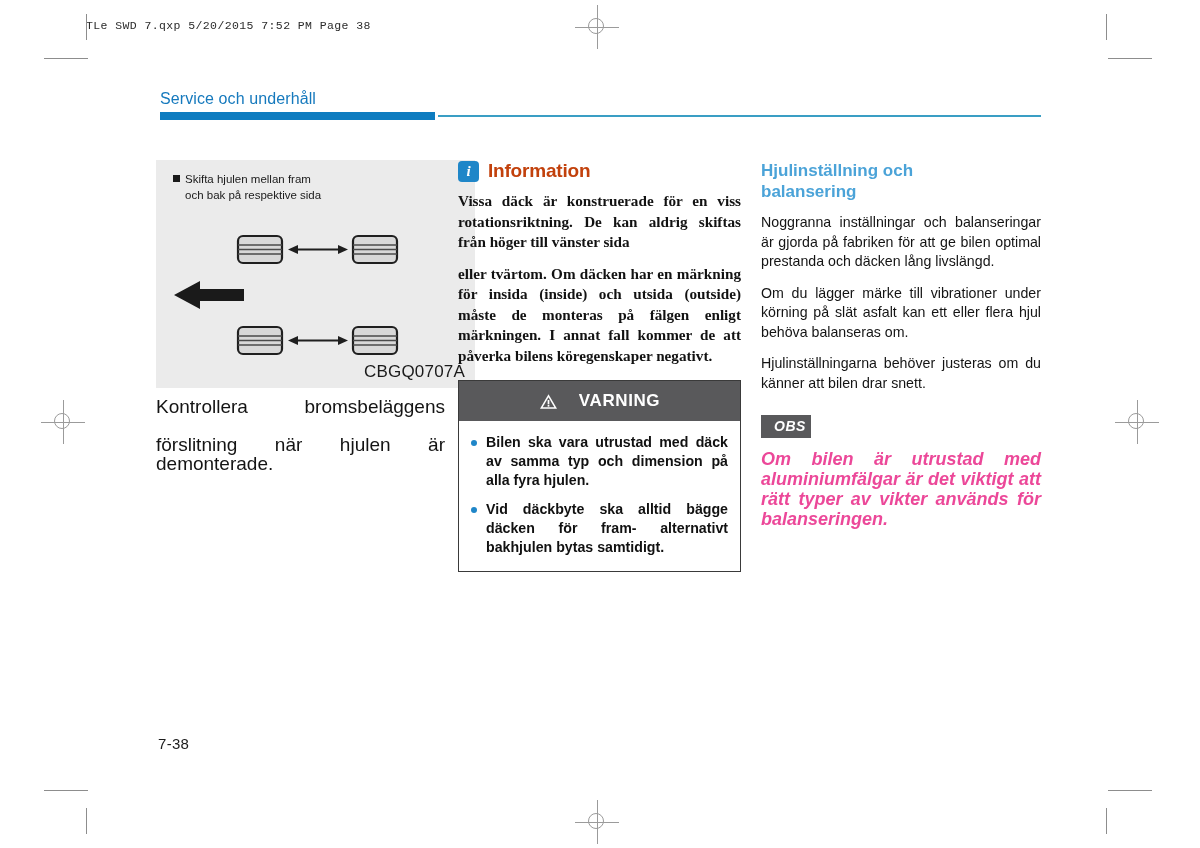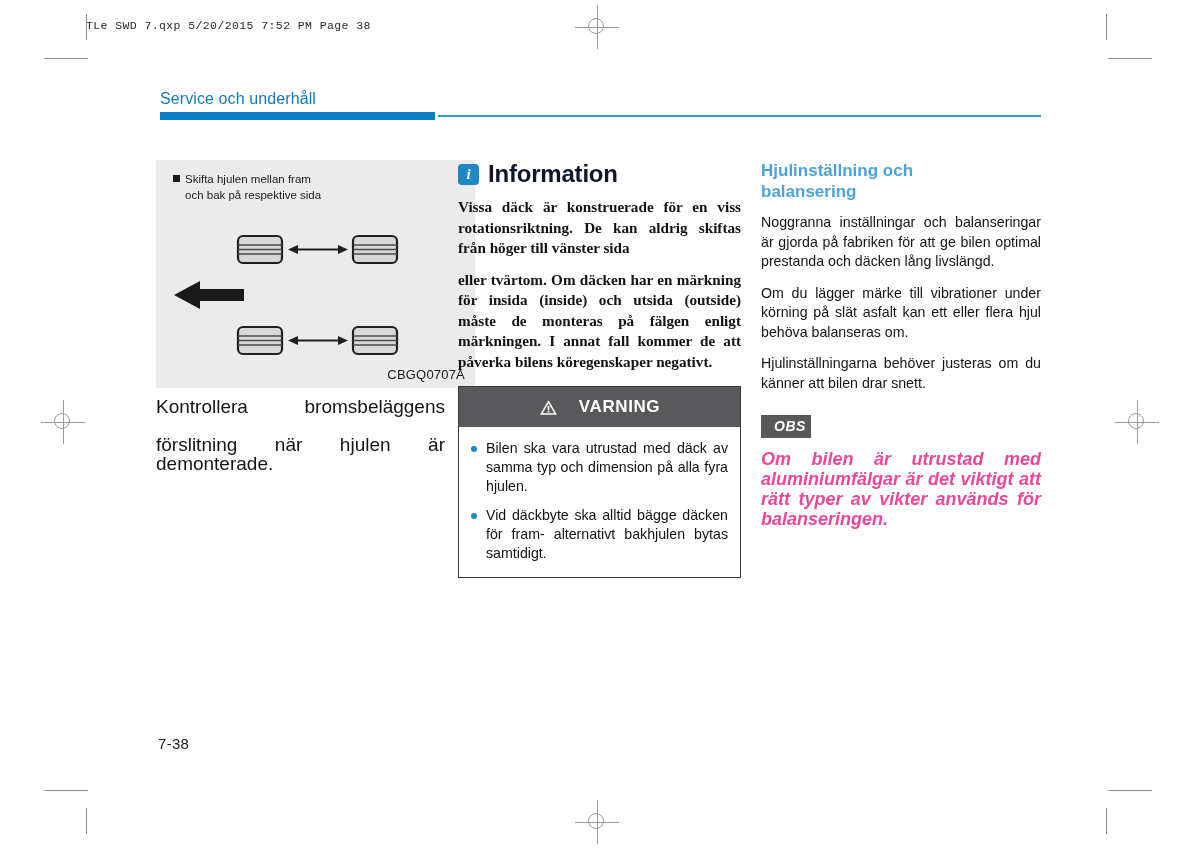--- a/index.html
+++ b/index.html
@@ -132,21 +132,21 @@
     vertical-align: 1px;
   }
   .fig-caption-indent {
     display: block;
     padding-left: 12px;
   }
   .fig-code {
     position: absolute;
     right: 10px;
     bottom: 6px;
-    font-size: 13px;
+    font-size: 17px;
     color: #1a1a1a;
     letter-spacing: 0.2px;
   }
   .fig-svg {
     position: absolute;
     left: 0;
     top: 56px;
   }
   .fig-note {
     margin-top: 9px;
@@ -183,23 +183,23 @@
     font-family: "Liberation Serif", serif;
     font-style: italic;
     font-weight: bold;
     font-size: 15px;
     display: flex;
     align-items: center;
     justify-content: center;
     line-height: 1;
   }
   .info-title {
-    font-size: 24px;
-    font-weight: bold;
-    color: #0f172a;
+    font-size: 19px;
+    font-weight: bold;
+    color: #c2410c;
     letter-spacing: -0.2px;
   }
   .serif-bold {
     font-family: "Liberation Serif", serif;
     font-weight: bold;
     font-size: 15.2px;
     line-height: 20.5px;
     color: #121212;
     text-align: justify;
     text-justify: inter-word;
@@ -246,21 +246,21 @@
     flex: 0 0 auto;
     width: 6px;
     height: 6px;
     border-radius: 50%;
     background: #1f86c8;
     margin-top: 7px;
   }
   .warn-text {
     flex: 1 1 auto;
     font-size: 14.2px;
-    font-weight: normal;
+    font-weight: bold;
     line-height: 19px;
     color: #111111;
     text-align: justify;
     text-justify: inter-word;
   }
 
   
   .sub-head {
     font-size: 17px;
     font-weight: bold;

